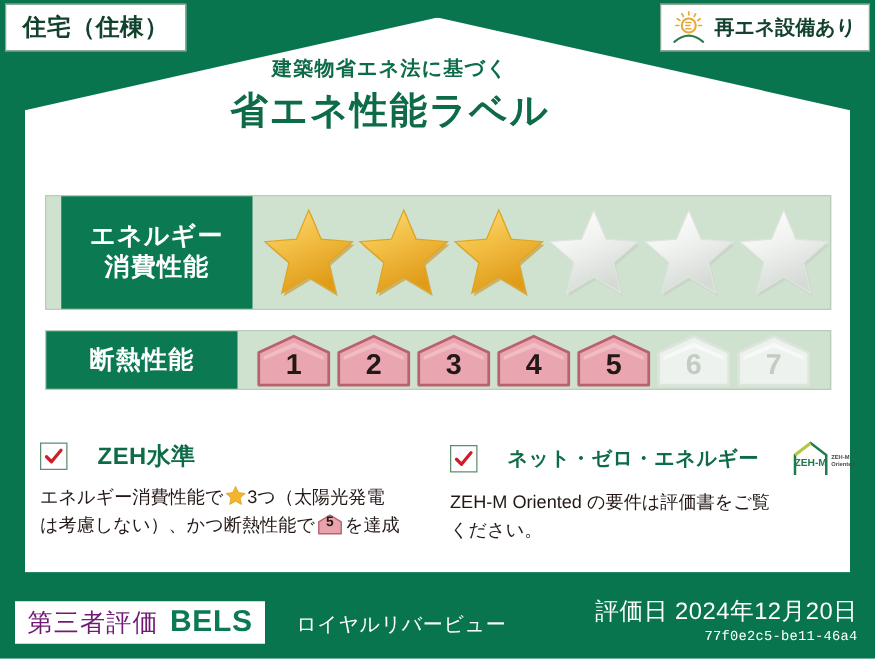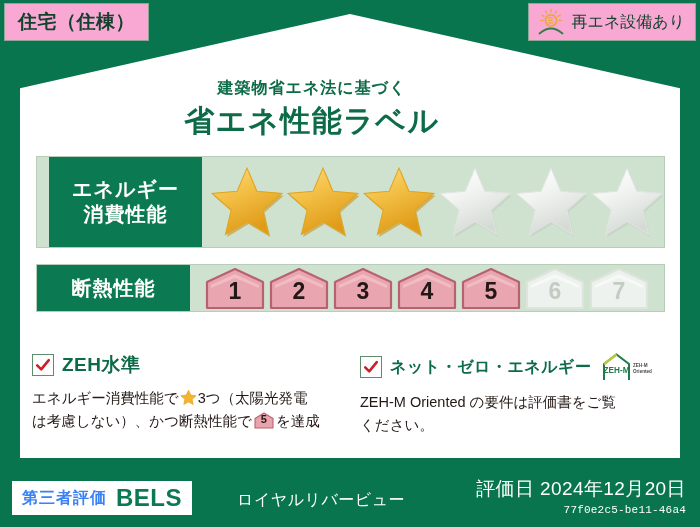--- a/index.html
+++ b/index.html
@@ -27,21 +27,21 @@
     width: 660px;
     height: 444px;
     background: #ffffff;
     -webkit-clip-path: polygon(0% 16.7%, 50% 0%, 100% 16.7%, 100% 100%, 0% 100%);
     clip-path: polygon(0% 16.7%, 50% 0%, 100% 16.7%, 100% 100%, 0% 100%);
   }
 
   
   .top-badge {
     position: absolute;
-    background: #f9a8d4;
+    background: #ffffff;
     border: 1px solid #8aa893;
     display: flex;
     align-items: center;
     box-sizing: border-box;
   }
   #badge-house-type {
     left: 4px;
     top: 3px;
     height: 38px;
     padding: 0 13px;
@@ -55,31 +55,31 @@
   }
   #badge-renewable {
     right: 4px;
     top: 3px;
     height: 38px;
     padding: 0 10px 0 7px;
     gap: 6px;
   }
   #badge-renewable .txt {
     font-size: 16px;
-    font-weight: normal;
+    font-weight: bold;
     color: #12412c;
     white-space: nowrap;
   }
   .sun-icon { width: 30px; height: 28px; display: block; flex: none; }
 
   
   .heading-wrap {
     position: absolute;
     left: 0;
-    top: 78px;
+    top: 46px;
     width: 624px;
     text-align: center;
   }
   .heading-sub {
     font-size: 16px;
     font-weight: bold;
     color: #0d6b47;
     letter-spacing: 1px;
     line-height: 1.3;
   }
@@ -163,21 +163,21 @@
     top: 352px;
     display: flex;
     flex-direction: column;
   }
   #criteria-zeh { left: 32px; width: 312px; }
   #criteria-nze { left: 360px; width: 318px; }
 
   .criteria-head {
     display: flex;
     align-items: center;
-    gap: 8px;
+    gap: 24px;
   }
   .checkbox {
     flex: none;
     width: 22px;
     height: 22px;
     border: 1px solid #5e8d6e;
     background: #ffffff;
     display: flex;
     align-items: center;
     justify-content: center;
@@ -240,23 +240,23 @@
     left: 12px;
     bottom: 12px;
     height: 34px;
     background: #ffffff;
     display: flex;
     align-items: center;
     padding: 0 10px;
     box-sizing: border-box;
   }
   #footer-bels .third-party {
-    font-size: 16px;
-    font-weight: bold;
-    color: #3b82f6;
+    font-size: 20px;
+    font-weight: normal;
+    color: #701a75;
     letter-spacing: 1px;
   }
   #footer-bels .bels {
     font-size: 24px;
     font-weight: bold;
     color: #0b7a52;
     letter-spacing: .5px;
     margin-left: 9px;
   }
   #footer-project {

